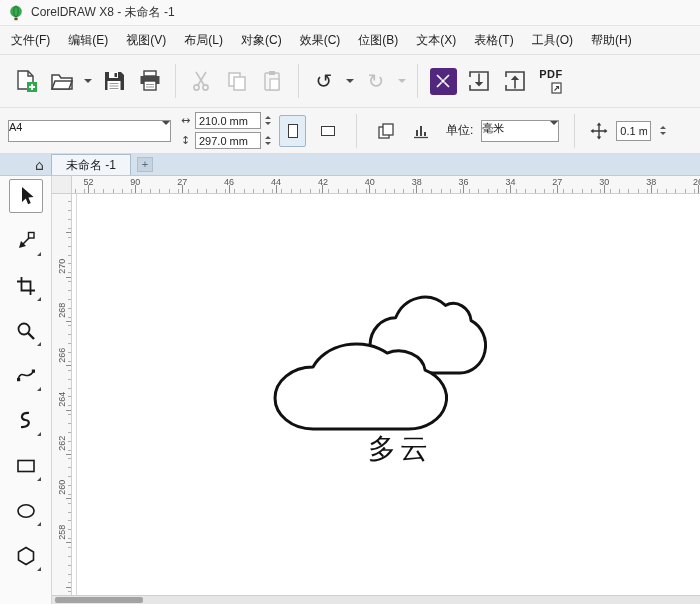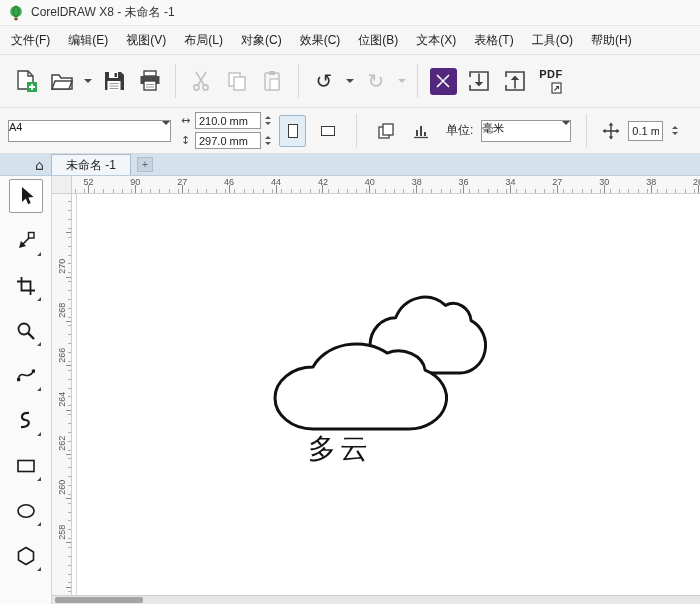--- a/index.html
+++ b/index.html
@@ -27,21 +27,21 @@
   .launcher-box{width:27px;height:27px;background:#53277e;border-radius:3px;display:flex;align-items:center;justify-content:center}
   .pdf-wrap{display:flex;flex-direction:column;align-items:flex-end;line-height:1}
   .pdf-label{font-weight:bold;font-size:11px;color:#222;letter-spacing:.5px}
   .pdf-mini{margin-top:2px}
 
   
   .propbar{height:46px;display:flex;align-items:center;background:#f6f6f6;border-bottom:1px solid #dcdcdc;padding-left:8px;gap:8px}
   .select{height:22px;background:#fff;border:1px solid #979797;display:flex;justify-content:space-between;padding:0 0;font-size:11px}
   .select .caret{margin:0 0 0 6px}
   .page-size{width:163px}
-  .units-select{width:90px}
+  .units-select{width:78px}
   .dims{display:flex;flex-direction:column;gap:3px}
   .dim-row{display:flex;align-items:center;gap:3px}
   .dim-icon{font-size:11px;color:#444;width:13px;text-align:center;font-family:"DejaVu Sans",sans-serif}
   .val-input{width:66px;height:17px;border:1px solid #979797;font-size:11px;padding:0 3px;font-family:"Liberation Sans",sans-serif;background:#fff;color:#222}
   .nudge-input{width:35px;height:20px}
   .stepper{display:flex;flex-direction:column;gap:3px;margin-left:1px}
   .step{width:0;height:0;border:3.5px solid transparent;display:block}
   .step.up{border-bottom-color:#555;border-top-width:0}
   .step.down{border-top-color:#555;border-bottom-width:0}
   .pbtn{background:none;border:1px solid transparent;width:27px;height:32px;display:flex;align-items:center;justify-content:center;border-radius:2px}
@@ -83,21 +83,21 @@
       repeating-linear-gradient(0deg,#b0b0b0 0 1px,transparent 1px 8.86px);
     background-size:8px 100%,4px 100%;
     background-position:14px 28px,16px 6px;
     background-repeat:no-repeat}
   .vnums{position:absolute;top:50px;left:0}
   .vnum{width:20px;height:44.3px;font-size:9px;color:#555;display:flex;align-items:center;justify-content:center;transform:rotate(-90deg)}
 
   .canvas{flex:1;position:relative;background:#fff;overflow:hidden}
   .page-edge{position:absolute;left:4px;top:0;bottom:9px;width:1px;background:#d8d8d8}
   .drawing{position:absolute;left:0;top:0;width:100%;height:100%}
-  .caption{position:absolute;left:236px;top:236px;width:124px;text-align:left;font-family:"DejaVu Serif",serif;font-size:28px;letter-spacing:4px;color:#111}
+  .caption{position:absolute;left:236px;top:236px;width:124px;text-align:right;font-family:"DejaVu Serif",serif;font-size:28px;letter-spacing:4px;color:#111}
 
   .hscroll{position:absolute;left:0;right:0;bottom:0;height:9px;background:#e6e6e6;border-top:1px solid #cfcfcf}
   .hscroll-thumb{position:absolute;left:3px;top:1px;bottom:1px;width:88px;background:#a3a3a3;border-radius:2px}
 
   svg{display:block}
 </style>
 </head>
 <body>
 
 <div class="app">

